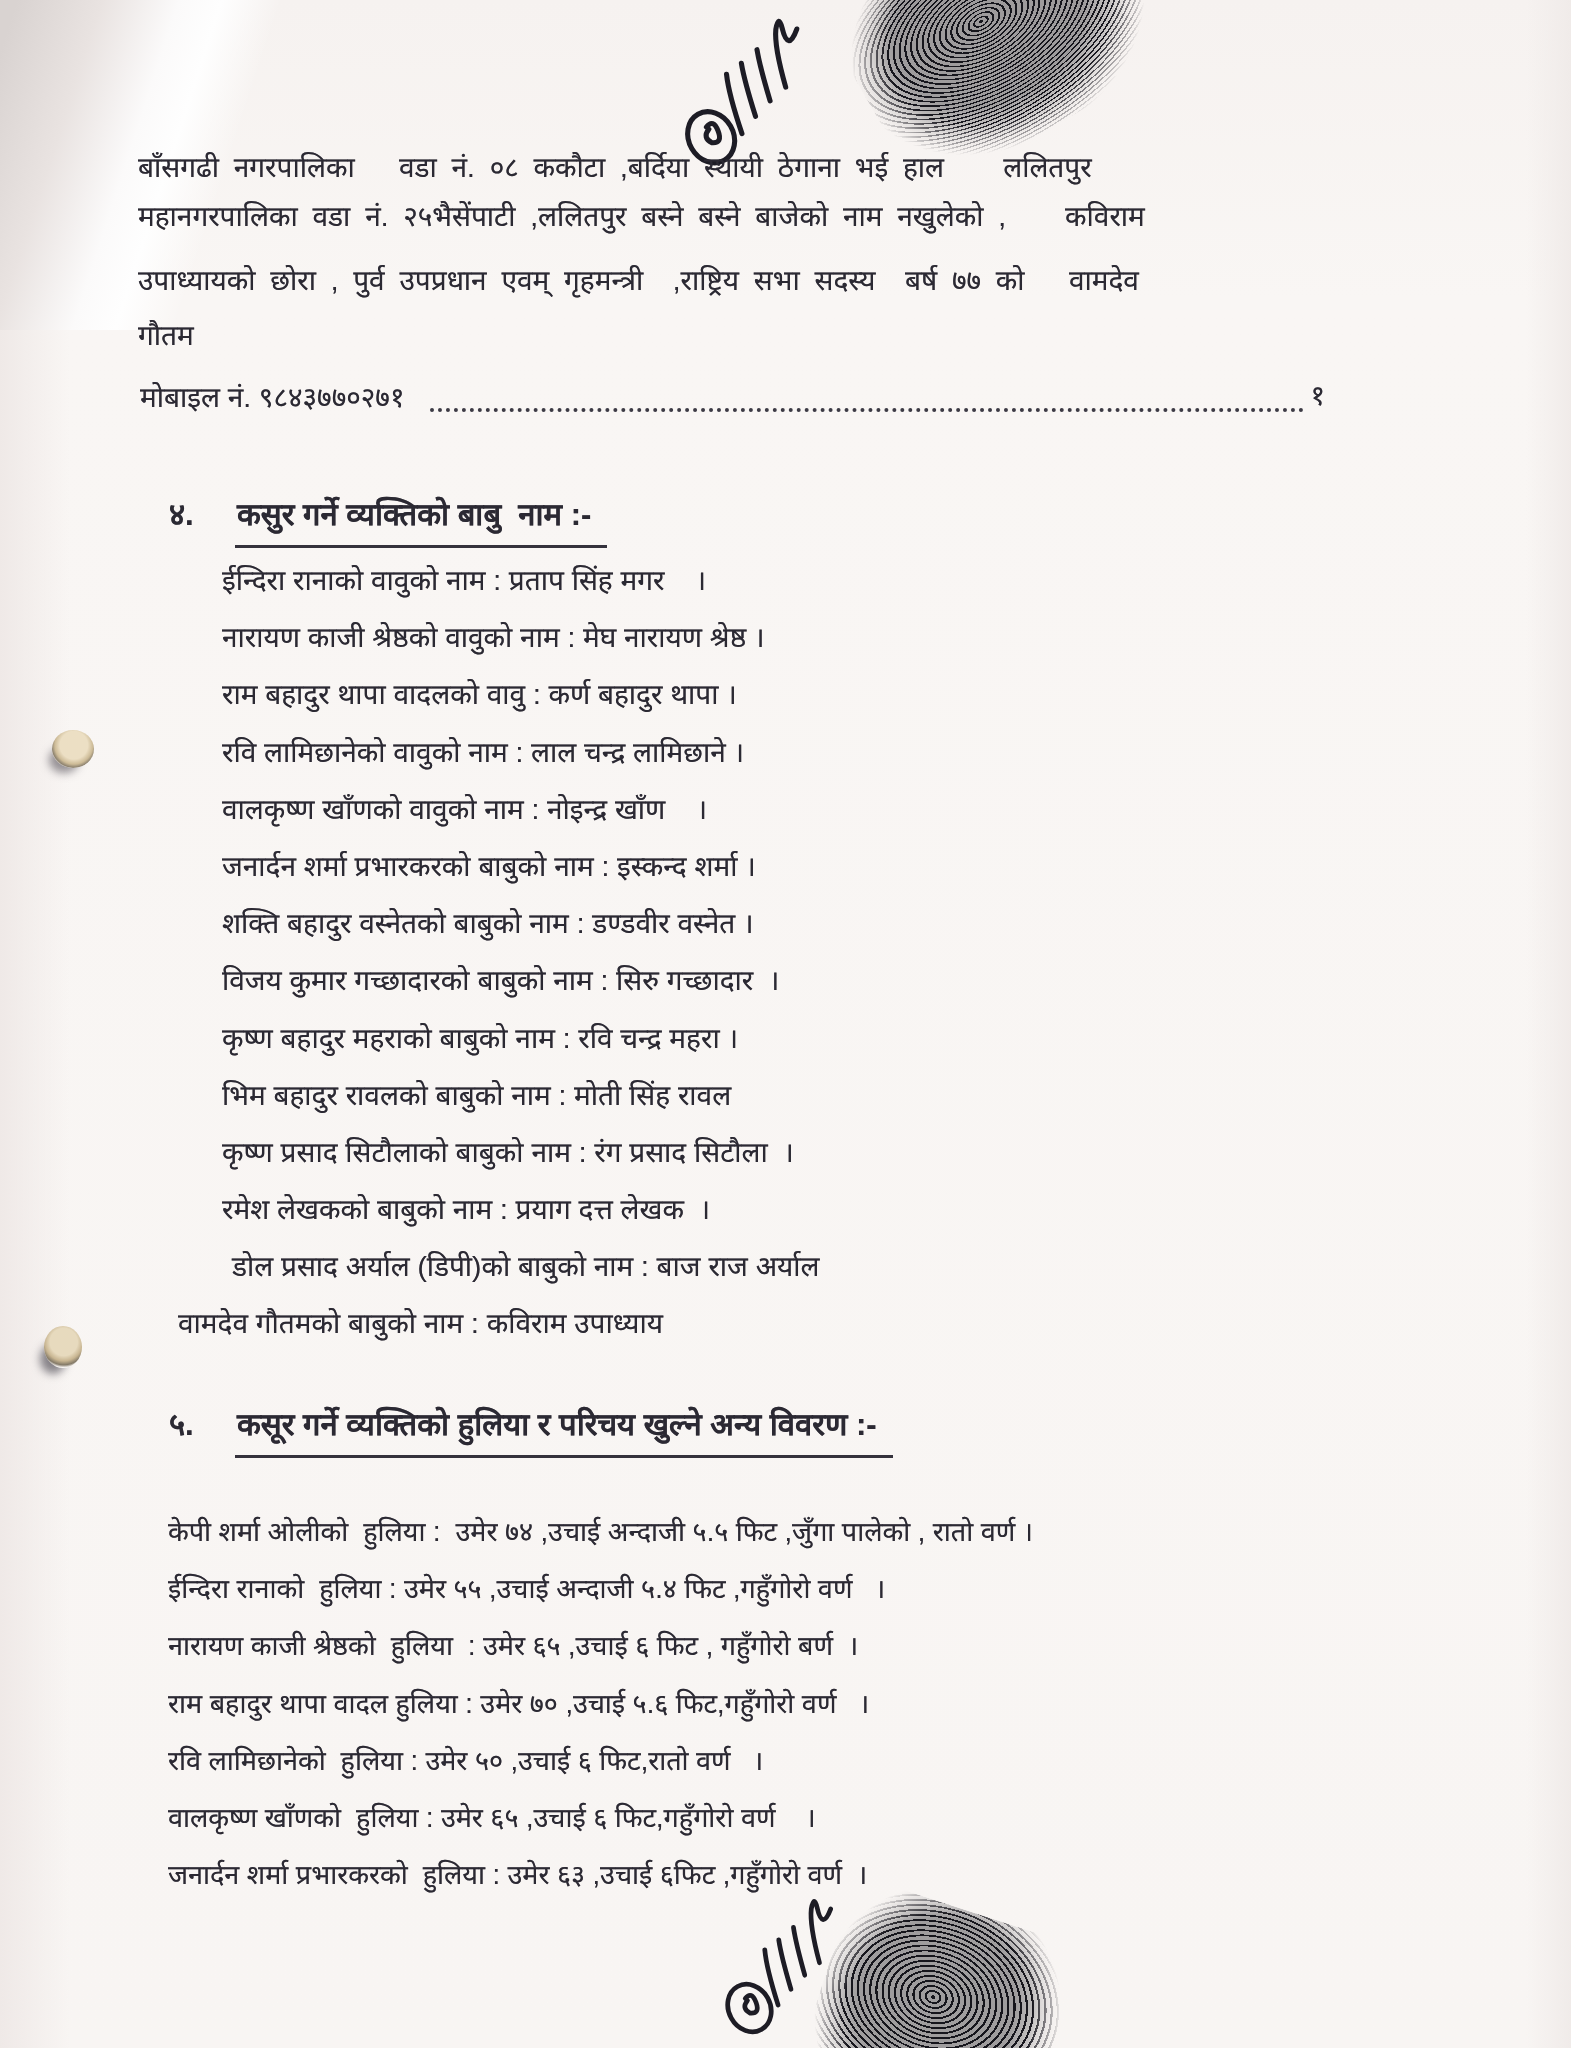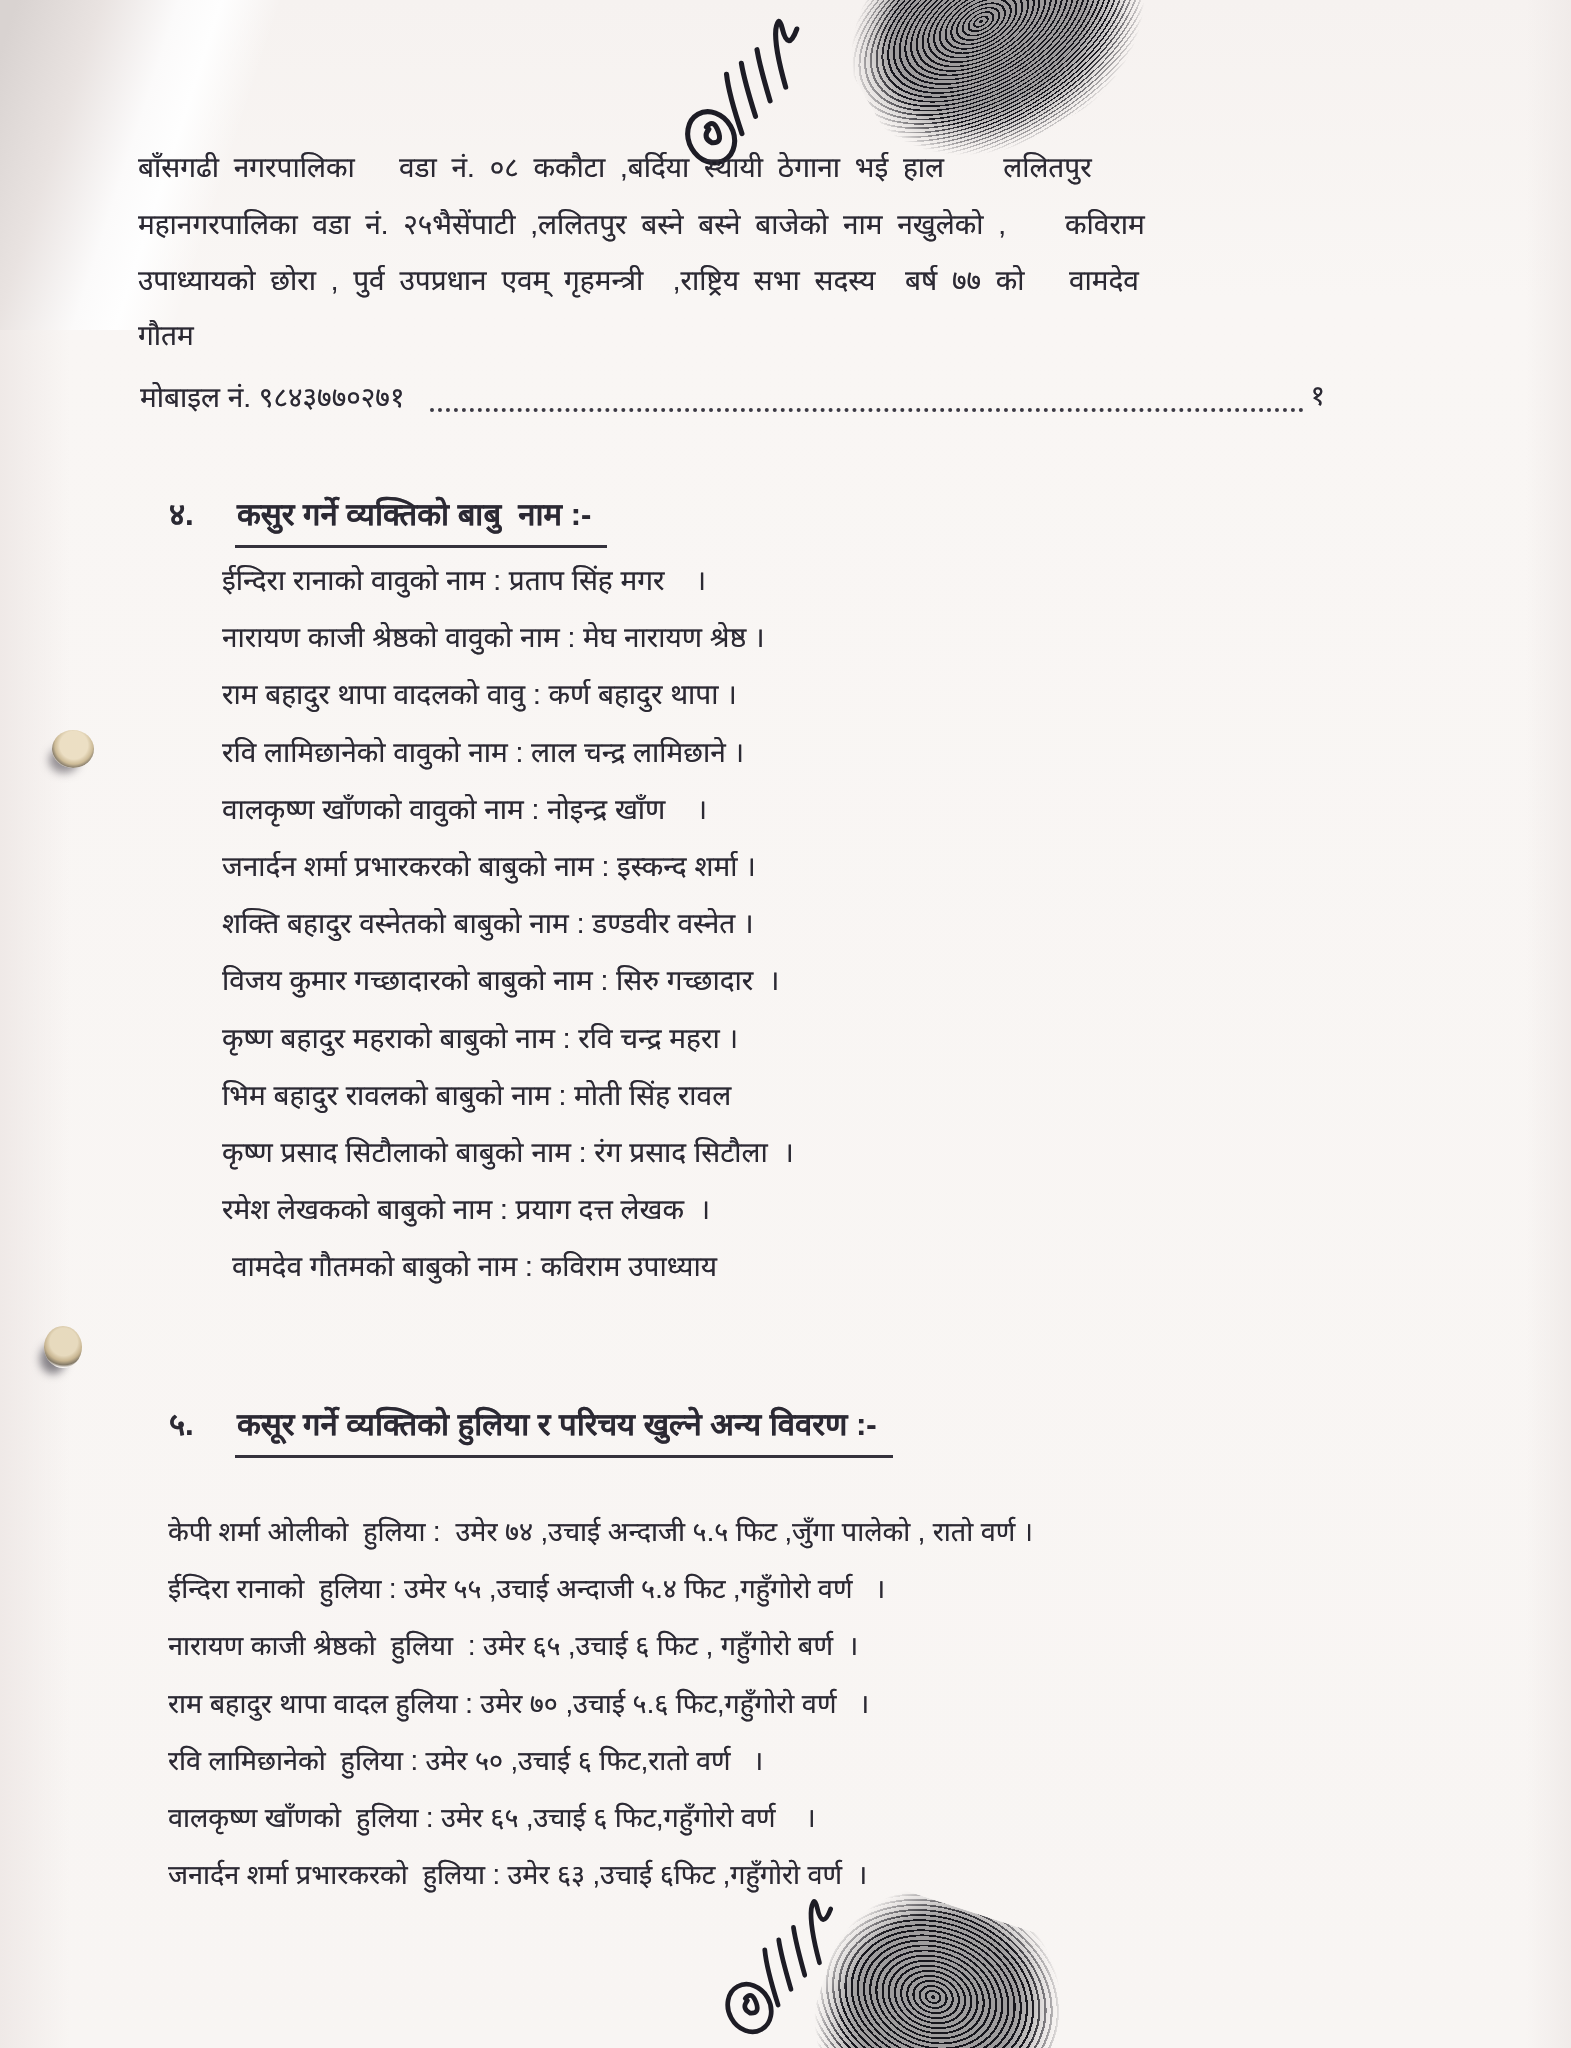--- a/index.html
+++ b/index.html
@@ -20,21 +20,21 @@
       #d9d3d1 4%, #e9e3e1 24%, #fbfafa 42%, #fefefe 52%, rgba(248,245,243,0) 66%);
     pointer-events:none;
   }
   
   .intro-line{
     position:absolute;left:138px;width:1110px;
     font-size:28px;line-height:40px;word-spacing:7px;
     white-space:pre-wrap;
     text-shadow:0 0 .5px rgba(43,41,51,.55);
   }
-  .l1{top:148px}.l2{top:205px}.l3{top:261px}.l4{top:316px}
+  .l1{top:148px}.l2{top:197px}.l3{top:261px}.l4{top:316px}
   .mobile-row{
     position:absolute;left:140px;top:378px;width:1185px;
     display:flex;align-items:flex-end;
     font-size:28px;line-height:36px;
     text-shadow:0 0 .5px rgba(43,41,51,.55);
   }
   .mobile-label{white-space:nowrap;}
   .dotted{
     flex:1;height:30px;margin:0 6px 4px 26px;
     border-bottom:4px dotted #3c3a44;
@@ -134,20 +134,21 @@
     <div class="item">राम बहादुर थापा वादलको वावु : कर्ण बहादुर थापा ।</div>
     <div class="item">रवि लामिछानेको वावुको नाम : लाल चन्द्र लामिछाने ।</div>
     <div class="item">वालकृष्ण खाँणको वावुको नाम : नोइन्द्र खाँण &nbsp;&nbsp;&nbsp;।</div>
     <div class="item">जनार्दन शर्मा प्रभारकरको बाबुको नाम : इस्कन्द शर्मा ।</div>
     <div class="item">शक्ति बहादुर वस्नेतको बाबुको नाम : डण्डवीर वस्नेत ।</div>
     <div class="item">विजय कुमार गच्छादारको बाबुको नाम : सिरु गच्छादार &nbsp;।</div>
     <div class="item">कृष्ण बहादुर महराको बाबुको नाम : रवि चन्द्र महरा ।</div>
     <div class="item">भिम बहादुर रावलको बाबुको नाम : मोती सिंह रावल</div>
     <div class="item">कृष्ण प्रसाद सिटौलाको बाबुको नाम : रंग प्रसाद सिटौला &nbsp;।</div>
     <div class="item">रमेश लेखकको बाबुको नाम : प्रयाग दत्त लेखक &nbsp;।</div>
+    <div class="item">डोल प्रसाद अर्याल (डिपी)को बाबुको नाम : बाज राज अर्याल</div>
     <div class="item">वामदेव गौतमको बाबुको नाम : कविराम उपाध्याय</div>
   </div>
 
   <div class="sec-head s5">
     <span class="sec-num">५.</span><span class="sec-title">कसूर गर्ने व्यक्तिको हुलिया र परिचय खुल्ने अन्य विवरण :-</span>
   </div>
   <div class="items s5-items">
     <div class="item">केपी शर्मा ओलीको &nbsp;हुलिया : &nbsp;उमेर ७४ ,उचाई अन्दाजी ५.५ फिट ,जुँगा पालेको , रातो वर्ण ।</div>
     <div class="item">ईन्दिरा रानाको &nbsp;हुलिया : उमेर ५५ ,उचाई अन्दाजी ५.४ फिट ,गहुँगोरो वर्ण &nbsp;&nbsp;।</div>
     <div class="item">नारायण काजी श्रेष्ठको &nbsp;हुलिया &nbsp;: उमेर ६५ ,उचाई ६ फिट , गहुँगोरो बर्ण &nbsp;।</div>

